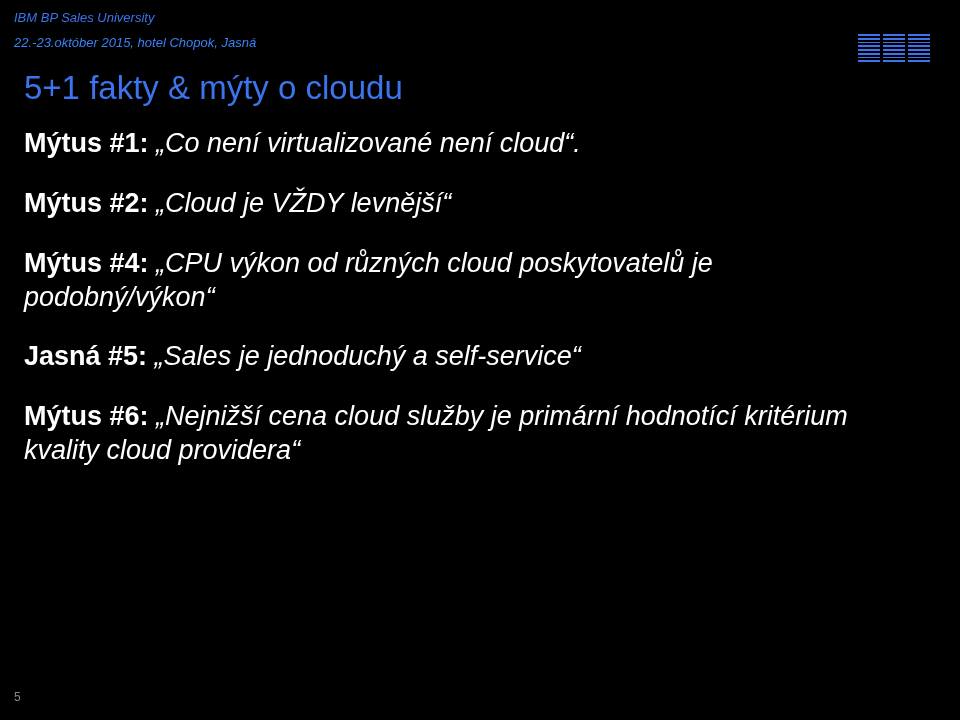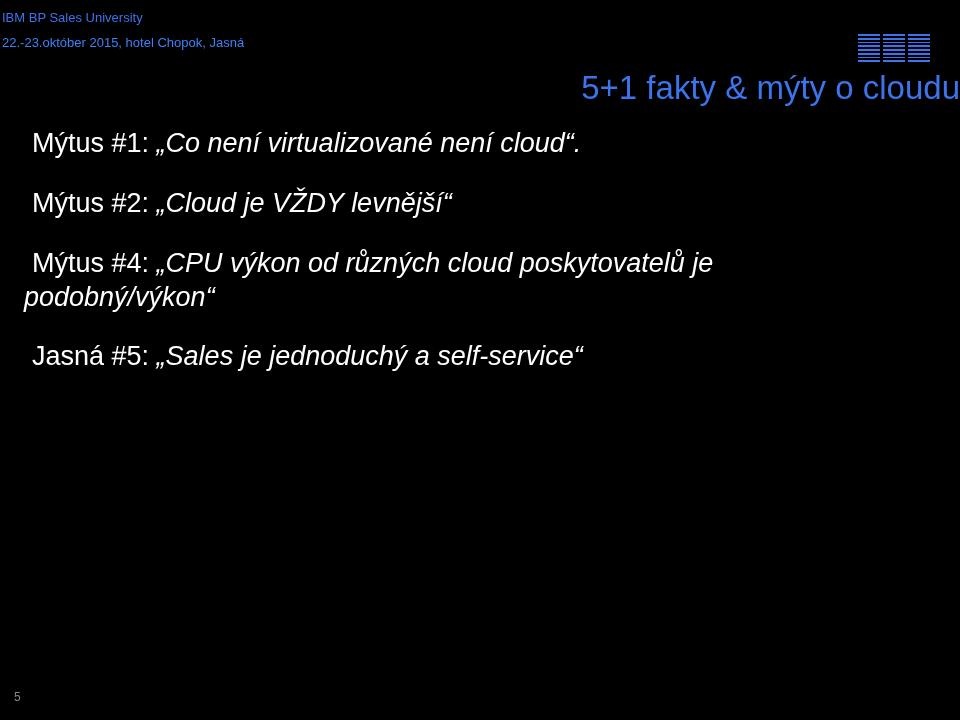--- a/index.html
+++ b/index.html
@@ -7,24 +7,25 @@
     padding: 0;
     width: 960px;
     height: 720px;
     background: #000;
     color: #fff;
     font-family: Arial, Helvetica, sans-serif;
     overflow: hidden;
     position: relative;
   }
   .header {
-    padding: 6px 0 0 2px;
+    padding: 6px 0 0 14px;
     font-size: 13px;
     line-height: 1.9;
     color: #3b74ec;
+    font-style: italic;
   }
   .header .line1 { color: #3b74ec; }
   .header .line2 { color: #3b82f6; }
   .ibm-logo {
     position: absolute;
     top: 34px;
     right: 30px;
     width: 72px;
     height: 28px;
     display: flex;
@@ -37,36 +38,34 @@
     gap: 2px;
   }
   .ibm-logo .bar {
     height: 2px;
     background: #3b74ec;
   }
   .slide-title {
     color: #3b74ec;
     font-size: 33px;
     font-weight: 400;
-    padding: 14px 0 0 24px;
-    text-align: right;
+    padding: 14px 16px 0 24px;
   }
   .body {
     padding: 20px 70px 0 24px;
   }
   .myth {
     font-size: 27px;
     line-height: 1.25;
     margin: 0 0 26px 0;
     color: #fff;
   }
   .myth .label {
-    font-weight: 400;
+    font-weight: 700;
     font-style: normal;
-    margin-left: 8px;
   }
   .myth .text {
     font-style: italic;
     font-weight: 400;
     text-align: right;
   }
   .myth .sub {
     font-style: italic;
     font-weight: 400;
   }
@@ -133,16 +132,19 @@
 
 
   <p class="myth">
     <span class="label">Mýtus #4:</span><span class="text"> „CPU výkon od různých cloud poskytovatelů je podobný/výkon“</span>
   </p>
 
   <p class="myth">
     <span class="label">Jasná #5:</span><span class="text"> „Sales je jednoduchý a self-service“</span>
   </p>
 
+  <p class="myth">
+    <span class="label">Mýtus #6:</span><span class="text"> „Nejnižší cena cloud služby je primární hodnotící kritérium kvality cloud providera“</span>
+  </p>
 
 </div>
 
 <div class="page-num">5</div>
 
 </body></html>

